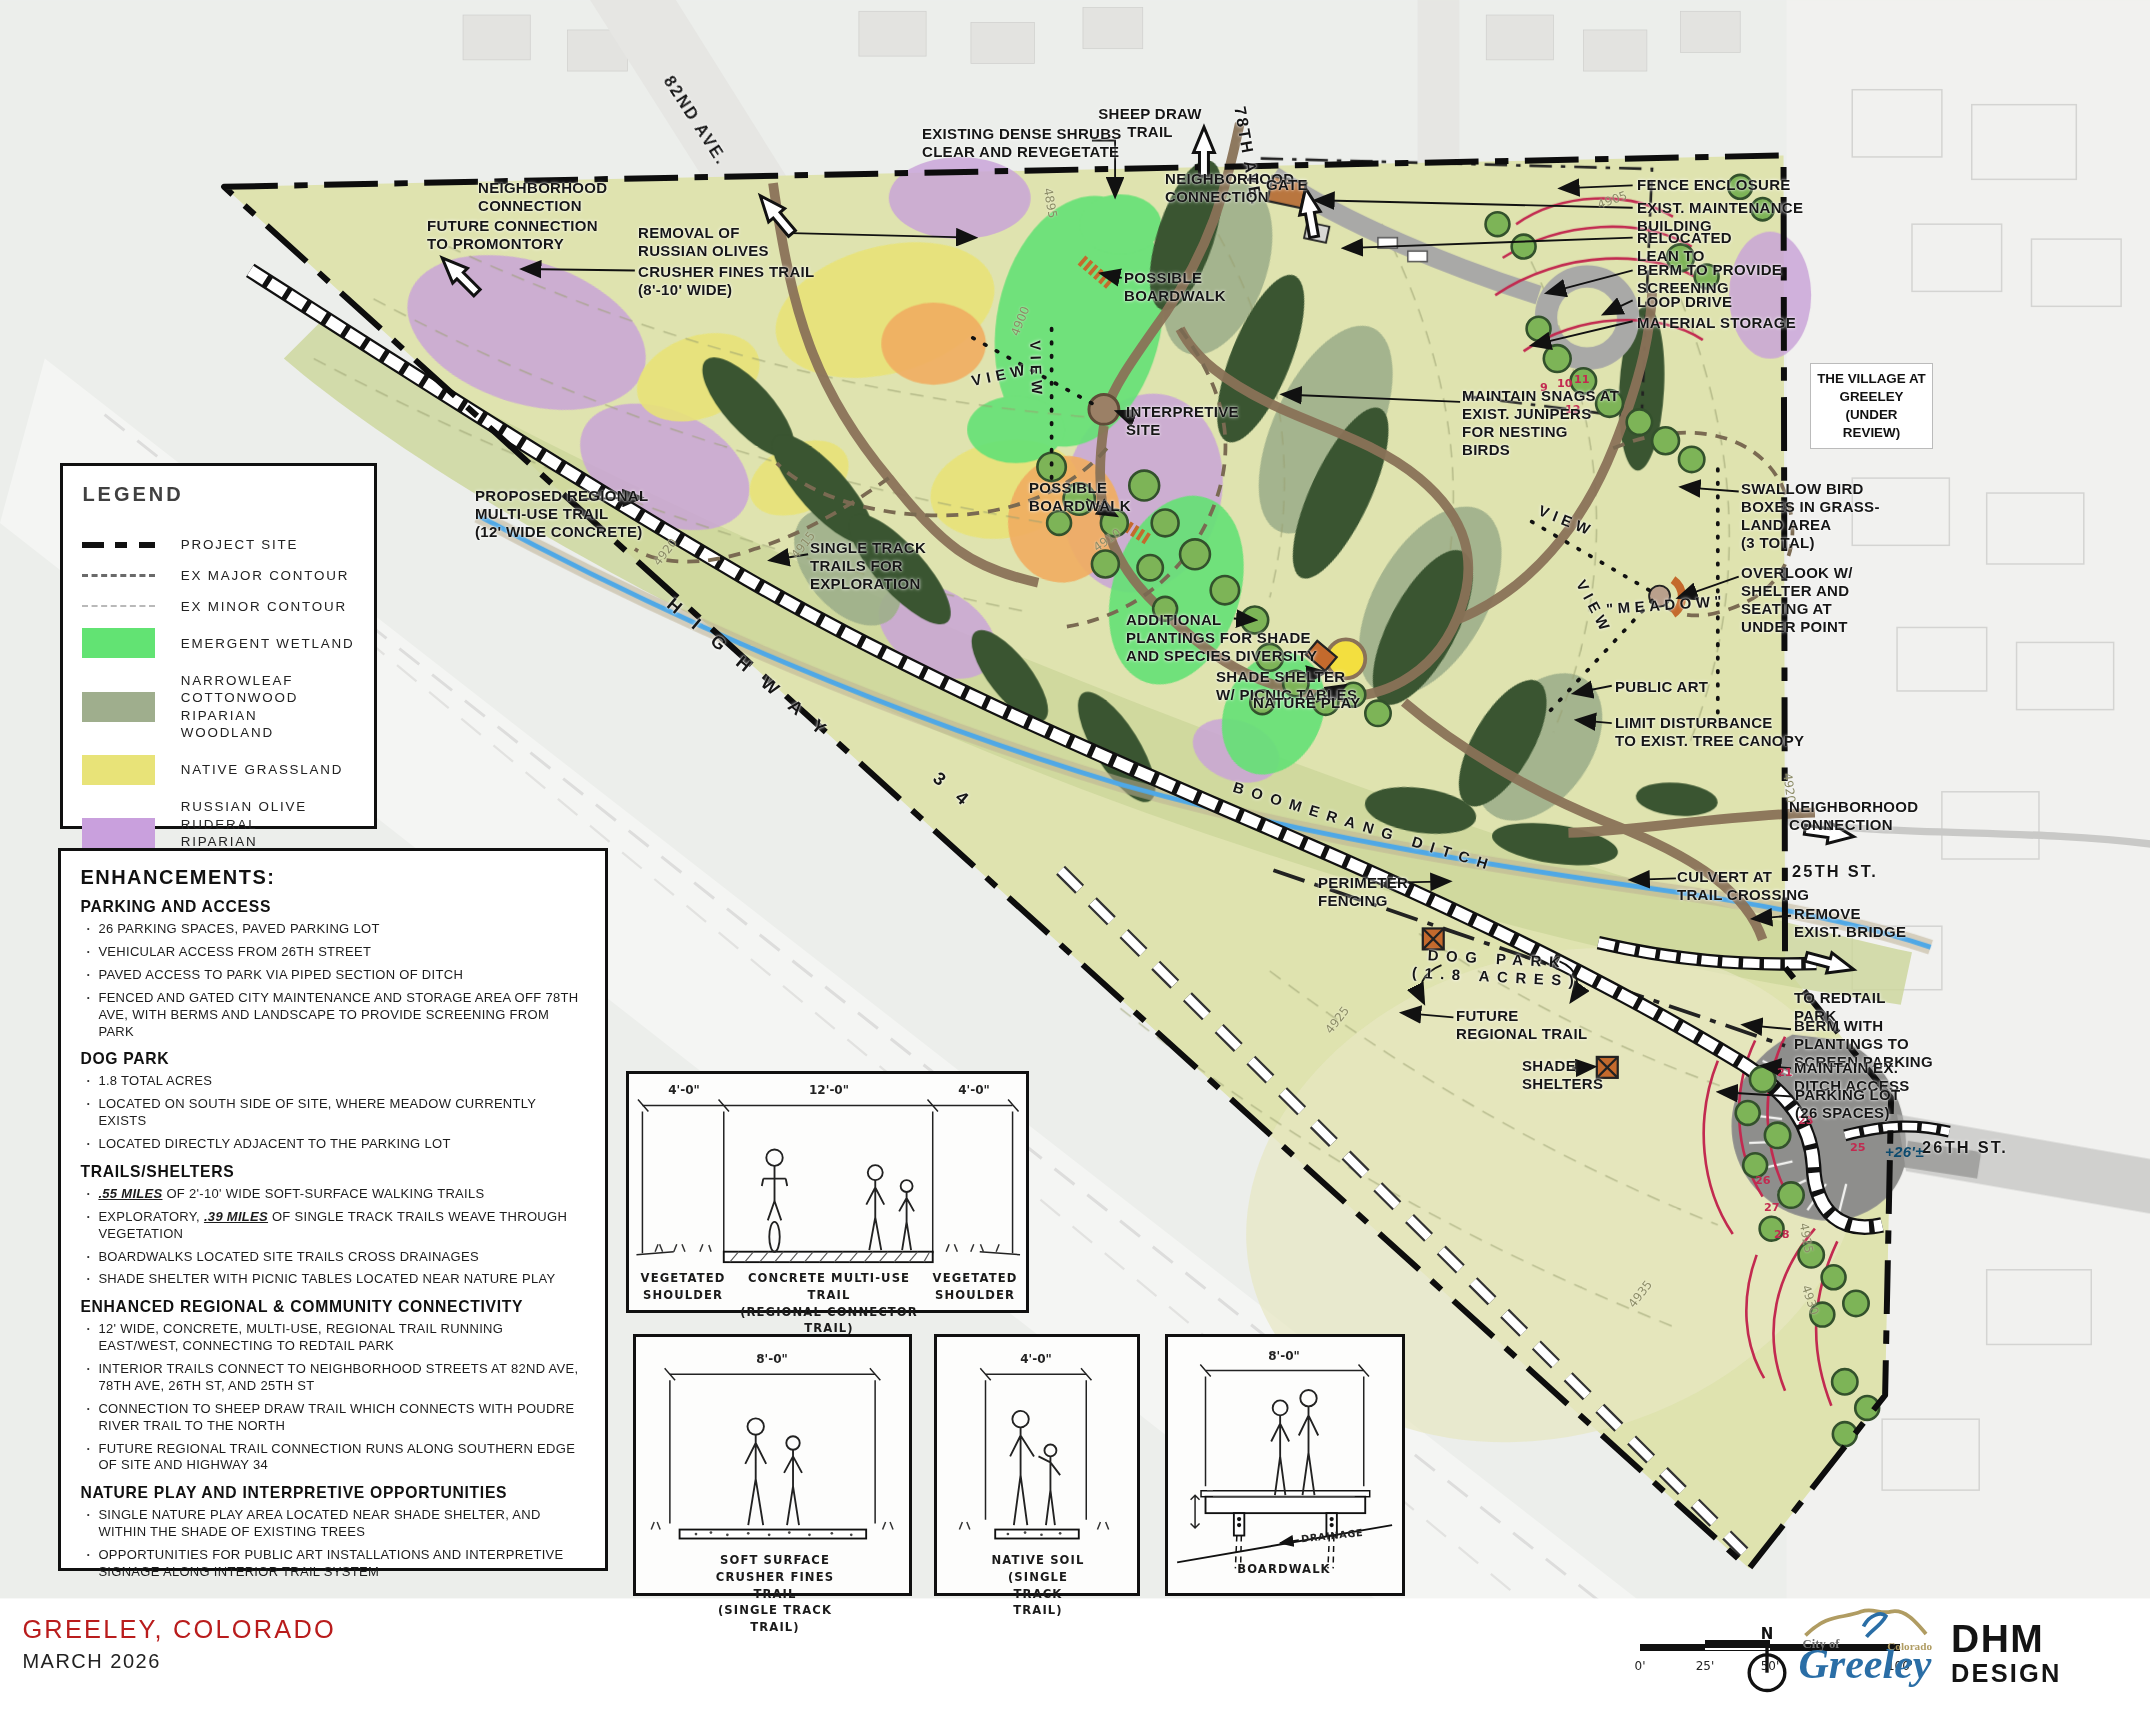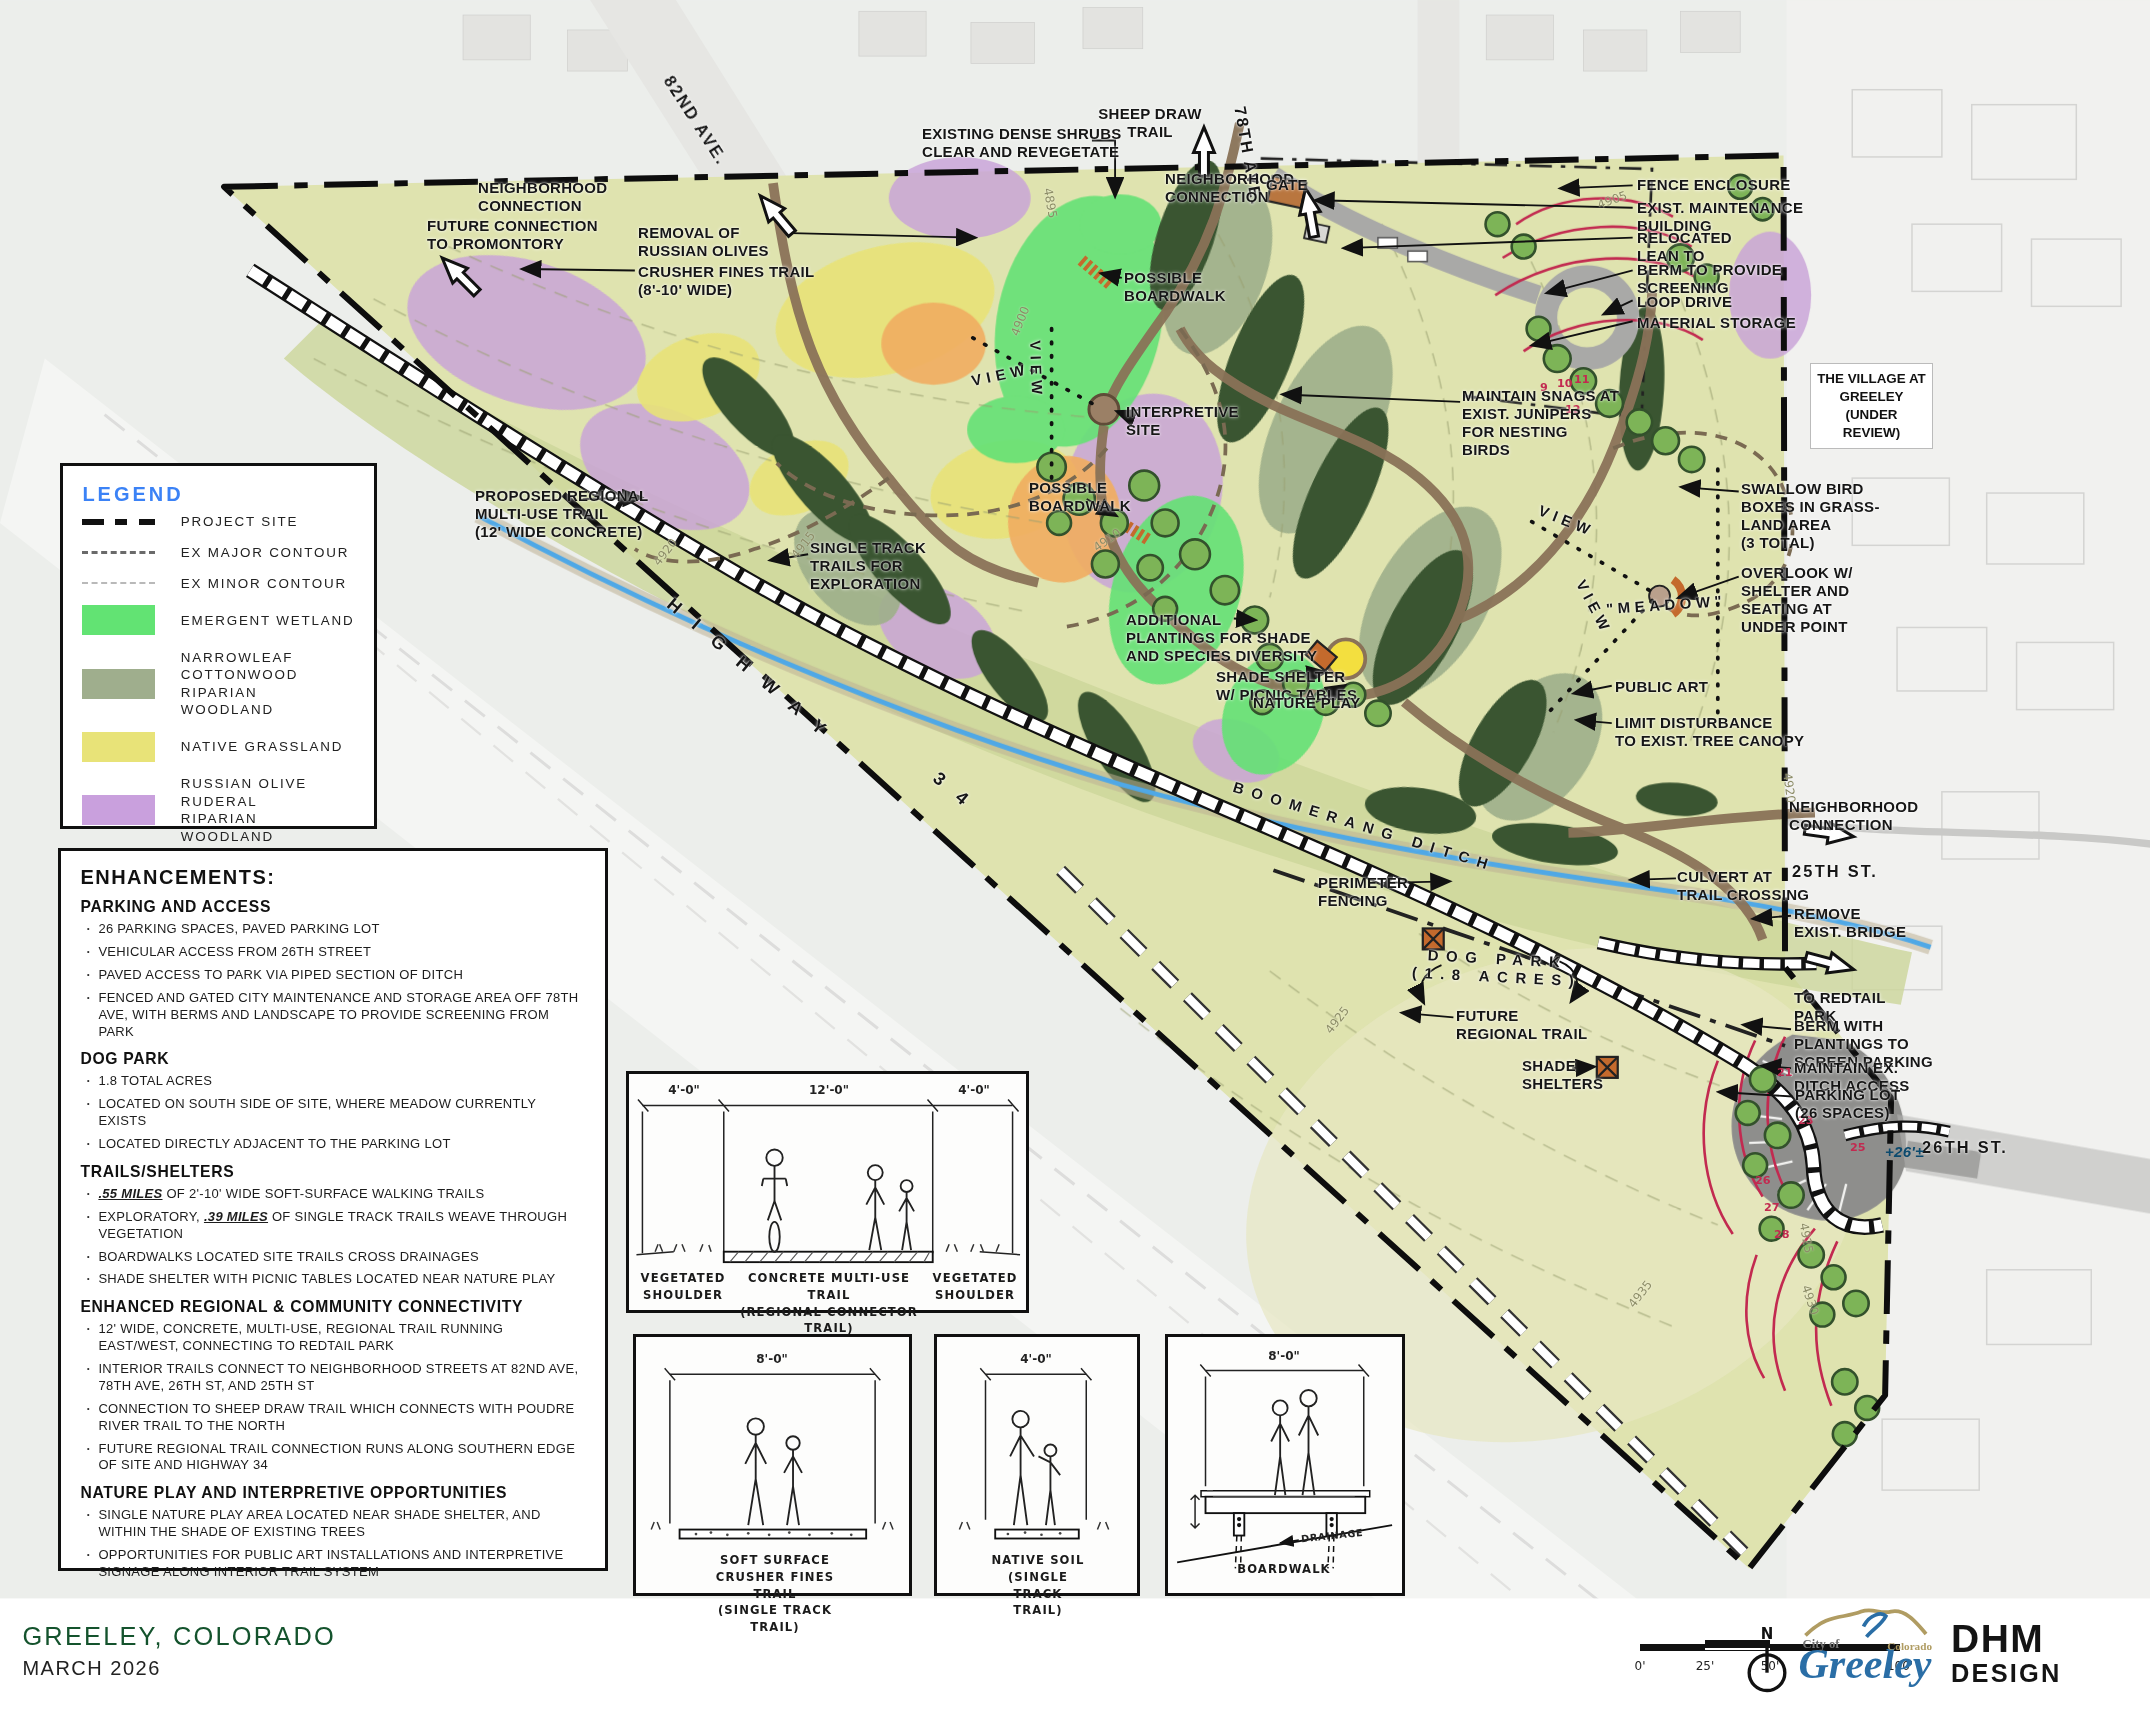--- a/index.html
+++ b/index.html
@@ -14,21 +14,21 @@
   .ann.c{transform:translateX(-50%);text-align:center;}
   .ann.sp{letter-spacing:9px;font-weight:700;}
   .ann.road{font-size:16.4px;letter-spacing:2.2px;}
   .ann.red{color:#0c4a6e;font-style:italic;text-shadow:none;}
   .contour{position:absolute;font:400 12px "DejaVu Sans",sans-serif;color:#8c8c66;z-index:20;
            text-shadow:0 0 2.2px rgba(255,255,255,.6);}
   .grade{position:absolute;font:700 11.2px "DejaVu Sans",sans-serif;color:#c22a50;z-index:20;}
   
   .panel{position:absolute;background:#ffffff;border:3px solid #101010;z-index:40;box-sizing:border-box;}
   #legend{left:60px;top:463px;width:317px;height:366px;padding:18px 19.4px;}
-  #legend .ttl{font:800 20px/1 "Liberation Sans",sans-serif;letter-spacing:3px;color:#3b82f6;margin-bottom:9px;}
+  #legend .ttl{font:800 20px/1 "Liberation Sans",sans-serif;letter-spacing:3px;color:#404040;margin-bottom:32px;}
   .lrow{display:flex;align-items:center;margin-bottom:13.4px;}
   .lsample{width:73px;height:19.4px;flex:0 0 73px;margin-right:25.4px;position:relative;}
   .lsample.site{height:0;border-top:6.7px solid transparent;
      border-image:repeating-linear-gradient(90deg,#111 0 25.4px,transparent 25.4px 34px,#111 34px 43px,transparent 43px 52px) 9;}
   .lsample.major{height:0;border-top:3.7px dashed #6a6a6a;}
   .lsample.minor{height:0;border-top:2.2px dashed #b9b9b9;}
   .lsw{width:73px;height:30px;flex:0 0 73px;margin-right:25.4px;}
   .ltx{font:500 13.4px/1.3 "Liberation Sans",sans-serif;letter-spacing:1.8px;color:#222;}
   
   #enh{left:58px;top:848px;width:550px;height:723px;padding:16.4px 19.4px;}
@@ -44,21 +44,21 @@
         white-space:pre-line;z-index:30;}
   
   .secbox{position:absolute;background:#fdfdfc;border:3px solid #101010;z-index:40;box-sizing:border-box;}
   .dim{position:absolute;font:600 12px "DejaVu Sans",sans-serif;color:#222;transform:translateX(-50%);}
   .scap{position:absolute;font:600 11.6px/1.45 "DejaVu Sans",sans-serif;color:#1a1a1a;letter-spacing:1.1px;
         text-align:center;transform:translateX(-50%);white-space:pre-line;}
   .snote{position:absolute;font:600 9.7px "DejaVu Sans",sans-serif;color:#222;letter-spacing:0.7px;}
   
   #titleblock{position:absolute;left:22.4px;top:1612px;z-index:50;}
   #titleblock .t1{font:800 42px/1 "Liberation Sans",sans-serif;letter-spacing:7.5px;color:#141414;}
-  #titleblock .t2{font:400 25.4px/1 "Liberation Sans",sans-serif;letter-spacing:2.2px;color:#14532d;margin-top:12px;}
+  #titleblock .t2{font:400 25.4px/1 "Liberation Sans",sans-serif;letter-spacing:2.2px;color:#b91c1c;margin-top:5px;}
   #titleblock .t3{font:400 20px/1 "Liberation Sans",sans-serif;letter-spacing:1.5px;color:#222;margin-top:9px;}
   
   #scalebar{position:absolute;left:1640px;top:1640px;z-index:50;}
   .sticks{position:relative;width:260px;height:15px;}
   .sticks .seg{position:absolute;height:7.5px;background:#111;}
   .sticks .out{position:absolute;left:0;top:3.7px;width:260px;height:7.5px;border:1.5px solid #111;box-sizing:border-box;}
   .slbl{position:absolute;top:19.4px;font:400 12px "DejaVu Sans",sans-serif;color:#222;transform:translateX(-50%);}
   #north{position:absolute;left:1741px;top:1625px;width:52px;text-align:center;z-index:50;}
   #north .n{font:600 15px "DejaVu Sans",sans-serif;color:#111;}
   #greeleylogo{position:absolute;left:1798px;top:1604px;width:134px;z-index:50;text-align:center;}

